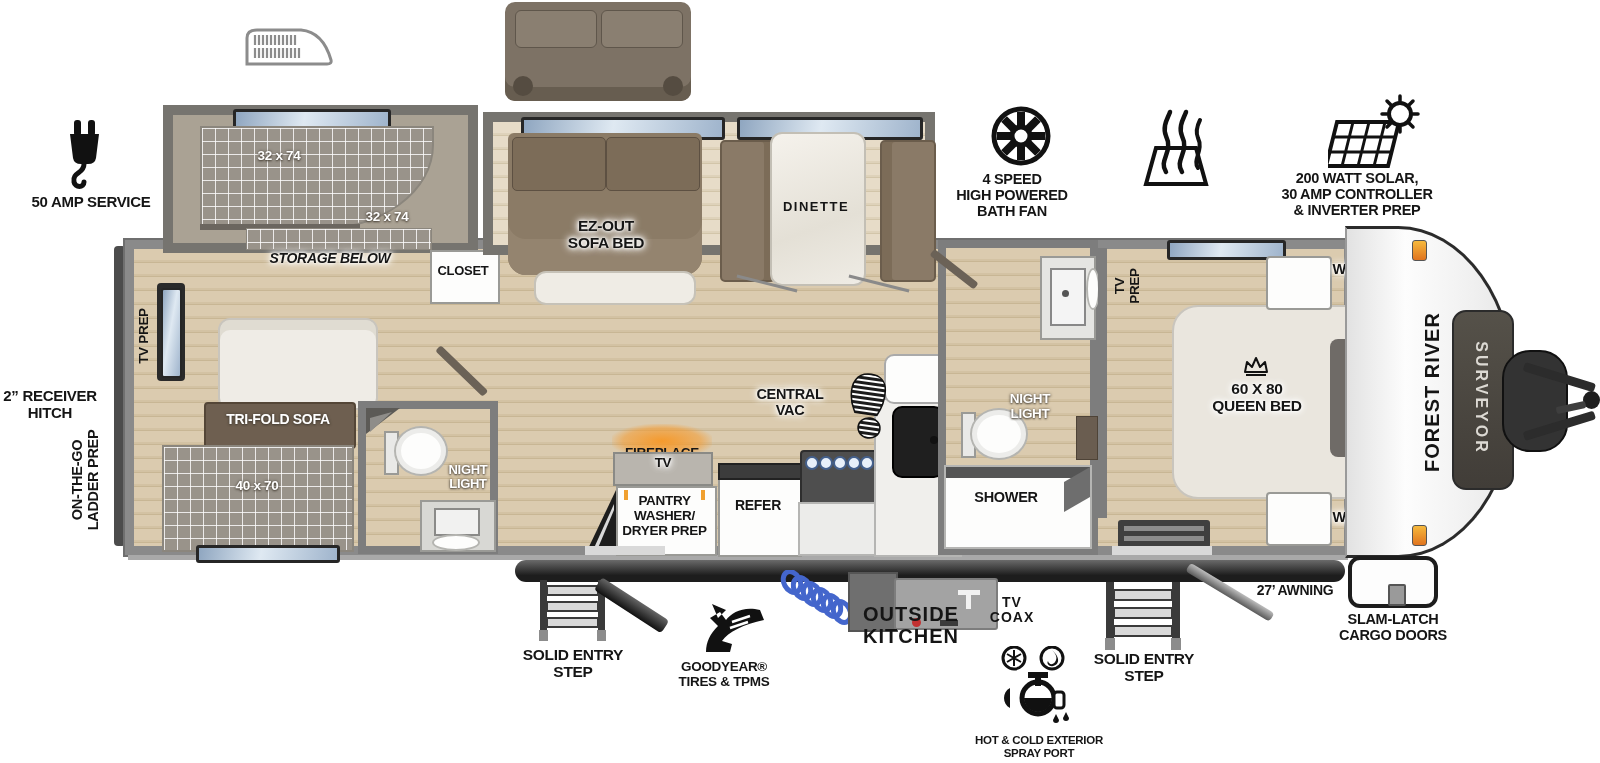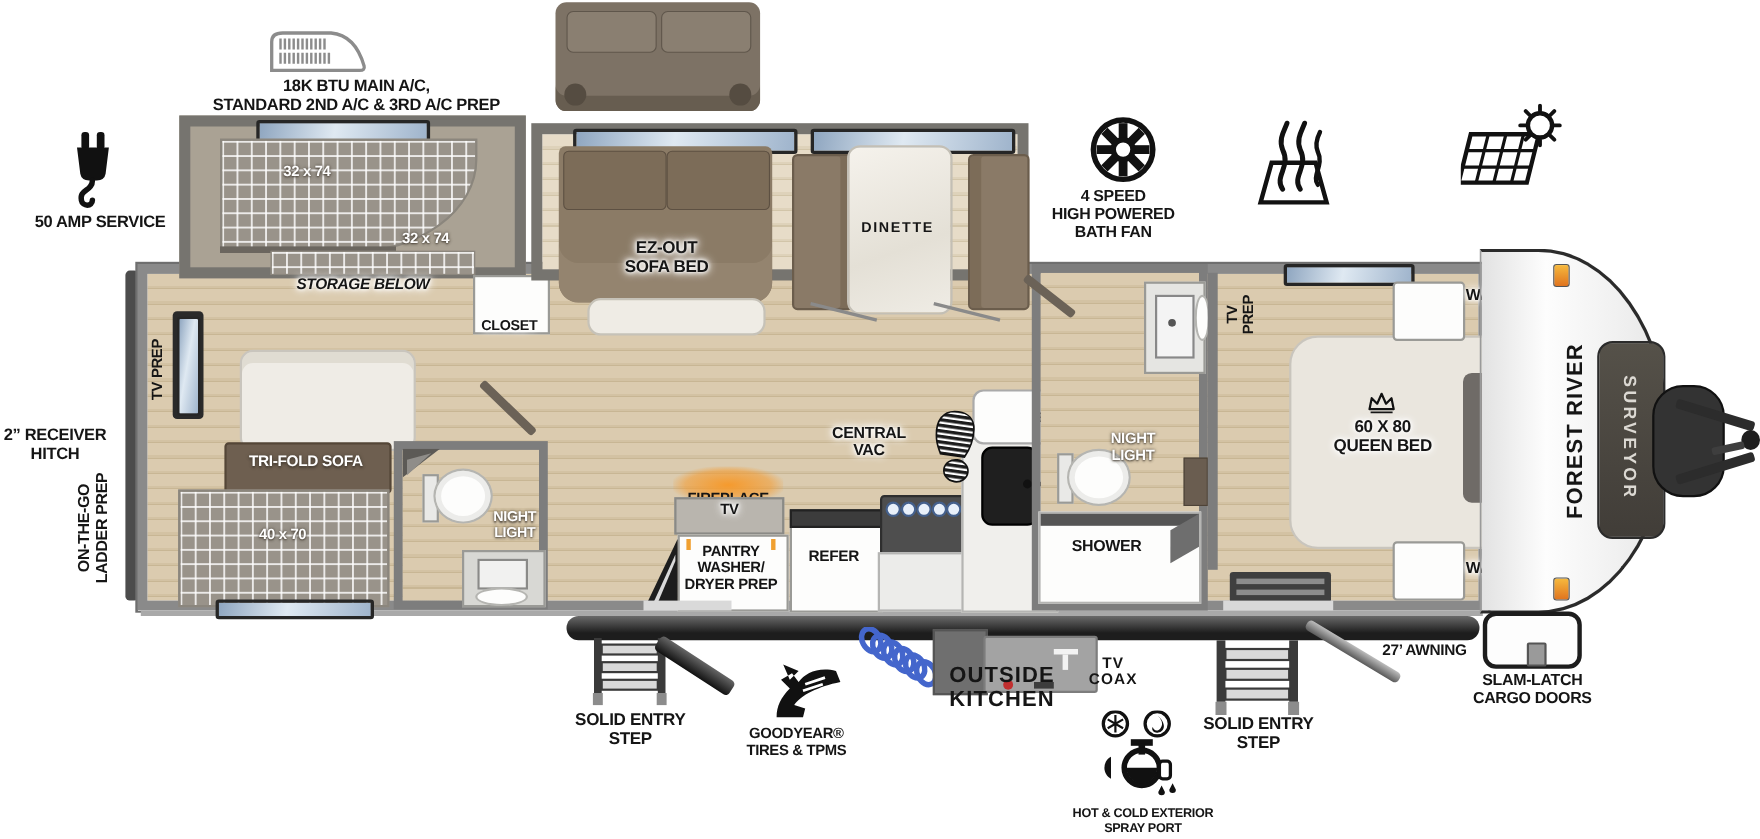--- a/index.html
+++ b/index.html
@@ -30,22 +30,20 @@
 
   <div class="abs" style="left:243px;top:26px;">
     <svg width="92" height="44" viewBox="0 0 92 44">
       <path d="M4 38 L4 12 Q4 4 14 4 L58 4 Q80 6 88 34 Q89 38 84 38 Z" fill="#fff" stroke="#8c8c8c" stroke-width="3"></path>
       <g stroke="#8c8c8c" stroke-width="2.2">
         <path d="M12 9 v10 M16 9 v10 M20 9 v10 M24 9 v10 M28 9 v10 M32 9 v10 M36 9 v10 M40 9 v10 M44 9 v10 M48 9 v10 M52 9 v10"></path>
         <path d="M12 22 v10 M16 22 v10 M20 22 v10 M24 22 v10 M28 22 v10 M32 22 v10 M36 22 v10 M40 22 v10 M44 22 v10 M48 22 v10 M52 22 v10 M56 22 v10"></path>
       </g>
     </svg>
   </div>
-  <div class="lbl" style="left:163px;top:71px;width:322px;font-size:15px;">18K BTU MAIN A/C,
-STANDARD 2ND A/C &amp; 3RD A/C PREP</div>
 
   <div class="abs" style="left:505px;top:2px;width:186px;height:99px;background:#7d7265;border-radius:10px;box-shadow:inset 0 -14px 0 #675d50;">
     <div class="abs" style="left:10px;top:8px;width:80px;height:36px;background:#8a7f71;border-radius:6px;border:1px solid #5f564b;"></div>
     <div class="abs" style="left:96px;top:8px;width:80px;height:36px;background:#8a7f71;border-radius:6px;border:1px solid #5f564b;"></div>
     <div class="abs" style="left:8px;top:74px;width:20px;height:20px;background:#554c41;border-radius:50%;"></div>
     <div class="abs" style="left:158px;top:74px;width:20px;height:20px;background:#554c41;border-radius:50%;"></div>
   </div>
 
   <div class="abs" style="left:990px;top:105px;">
     <svg width="62" height="62" viewBox="0 0 62 62">
@@ -97,20 +95,23 @@
       <g transform="skewX(-14) translate(14,0)">
         <rect x="2" y="28" width="62" height="44" fill="#fff" stroke="#111" stroke-width="4"></rect>
         <path d="M2 43 H64 M2 58 H64 M18 28 V72 M34 28 V72 M50 28 V72" stroke="#111" stroke-width="3"></path>
       </g>
       <circle cx="72" cy="20" r="11" fill="#fff" stroke="#111" stroke-width="4"></circle>
       <g stroke="#111" stroke-width="3.5" stroke-linecap="round">
         <path d="M72 2 V7 M72 33 V38 M54 20 H59 M85 20 H90 M59 7 l4 4 M81 29 l4 4 M85 7 l-4 4 M63 29 l-4 4"></path>
       </g>
     </svg>
   </div>
+  <div class="lbl" style="left:1268px;top:171px;width:178px;font-size:14.5px;">200 WATT SOLAR,
+30 AMP CONTROLLER
+&amp; INVERTER PREP</div>
 
   <div class="abs" style="left:58px;top:118px;">
     <svg width="52" height="76" viewBox="0 0 52 76">
       <rect x="16" y="2" width="7" height="16" rx="3" fill="#111"></rect>
       <rect x="30" y="2" width="7" height="16" rx="3" fill="#111"></rect>
       <path d="M12 16 H41 L38 40 Q37 46 30 46 L23 46 Q16 46 15 40 Z" fill="#111"></path>
       <path d="M26 46 C26 56 14 54 16 64 C17 70 26 70 26 64" fill="none" stroke="#111" stroke-width="5" stroke-linecap="round"></path>
     </svg>
   </div>
   <div class="lbl" style="left:26px;top:194px;width:130px;font-size:15px;">50 AMP SERVICE</div>
@@ -126,21 +127,21 @@
 
   <div class="abs" style="left:163px;top:105px;width:315px;height:148px;background:#aaa294;border:10px solid #76746f;box-sizing:border-box;"></div>
   <div class="abs window" style="left:233px;top:109px;width:152px;height:15px;"></div>
   <div class="abs gridmat" style="left:200px;top:126px;width:230px;height:100px;border-bottom-right-radius:115px 85px;border:2px solid #8b867d;"></div>
   <div class="abs" style="left:200px;top:224px;width:160px;height:6px;background:#6b665f;"></div>
   <div class="abs gridmat" style="left:246px;top:228px;width:184px;height:20px;border:1px solid #8b867d;"></div>
   <div class="lbl wlbl" style="left:248px;top:149px;width:62px;font-size:13.5px;">32 x 74</div>
   <div class="lbl wlbl" style="left:356px;top:210px;width:62px;font-size:13.5px;">32 x 74</div>
   <div class="lbl glow" style="left:256px;top:251px;width:148px;font-size:14px;font-style:italic;">STORAGE BELOW</div>
   <div class="abs white-box" style="left:430px;top:250px;width:66px;height:50px;"></div>
-  <div class="lbl glow" style="left:430px;top:264px;width:66px;font-size:13px;margin-top:25px;">CLOSET</div>
+  <div class="lbl glow" style="left:430px;top:264px;width:66px;font-size:13px;">CLOSET</div>
 
   <div class="abs wood2" style="left:483px;top:112px;width:452px;height:143px;border:10px solid #76746f;box-sizing:border-box;"></div>
   <div class="abs window" style="left:521px;top:117px;width:198px;height:17px;"></div>
   <div class="abs window" style="left:737px;top:117px;width:180px;height:17px;"></div>
 
   <div class="abs" style="left:508px;top:133px;width:194px;height:142px;background:#8b7b66;border-radius:6px 6px 18px 18px;box-shadow:inset 0 -36px 0 #94846f;">
     <div class="abs" style="left:4px;top:4px;width:92px;height:52px;background:#7c6c58;border-radius:5px;border:1px solid #5d5042;"></div>
     <div class="abs" style="left:98px;top:4px;width:92px;height:52px;background:#7c6c58;border-radius:5px;border:1px solid #5d5042;"></div>
   </div>
   <div class="abs" style="left:534px;top:271px;width:158px;height:30px;background:#efece5;border:2px solid #c6c2b8;border-radius:12px;"></div>

